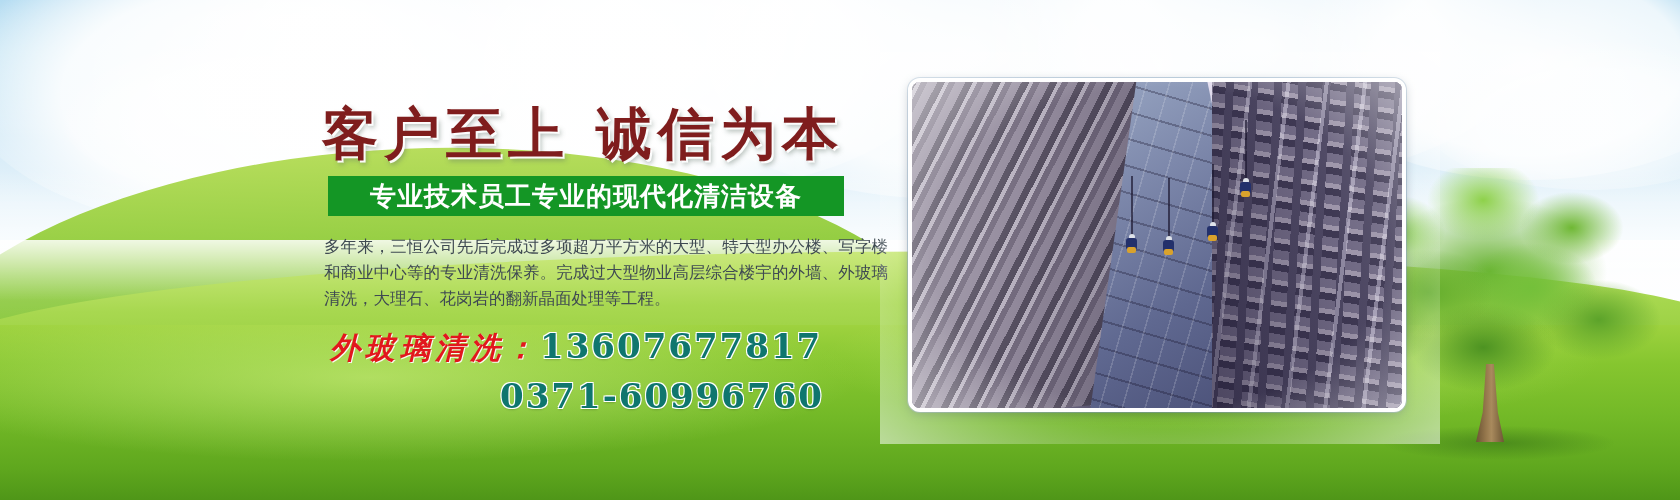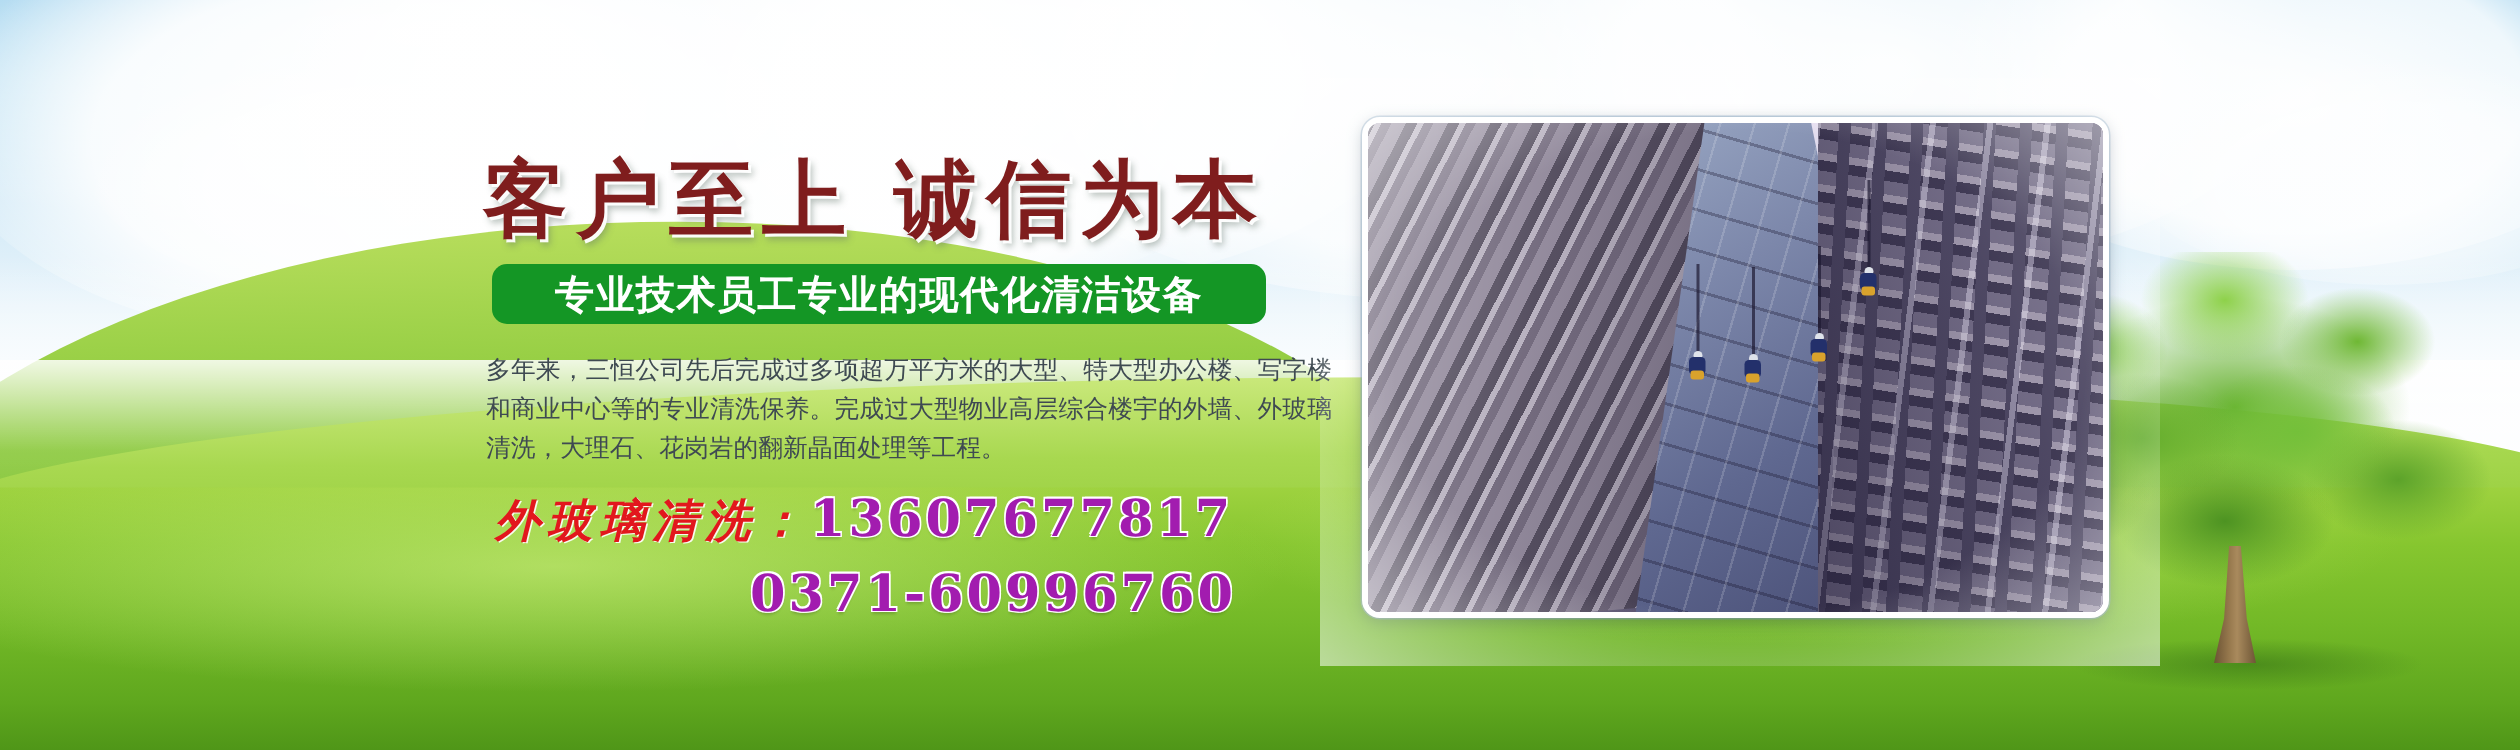--- a/index.html
+++ b/index.html
@@ -133,21 +133,21 @@
       2px 2px 0 rgba(255,255,255,0.95),
       3px 4px 5px rgba(90,110,100,0.45);
   }
   .headline .gap { display: inline-block; width: 26px; }
 
   
   .subbar {
     position: absolute; left: 328px; top: 176px;
     width: 516px; height: 40px;
     background: #149625;
-    display: flex; align-items: center; justify-content: center; border-radius: 10px;
+    display: flex; align-items: center; justify-content: center;
   }
   .subbar span {
     font-family: "DejaVu Sans", "Liberation Sans", sans-serif;
     font-weight: 700;
     font-size: 26px;
     letter-spacing: 1px;
     color: #ffffff;
     white-space: nowrap;
   }
 
@@ -176,21 +176,21 @@
     font-size: 30px;
     letter-spacing: 5px;
     color: #e2171d;
     text-shadow: 1px 1px 0 rgba(255,255,255,0.9);
   }
   .phone-number {
     font-family: "DejaVu Serif", "Liberation Serif", serif;
     font-weight: 700;
     font-size: 34px;
     letter-spacing: 2px;
-    color: #a21caf;
+    color: #0f766e;
     text-shadow:
       -1px -1px 0 #fff,  1px -1px 0 #fff,
       -1px  1px 0 #fff,  1px  1px 0 #fff,
        0    2px 2px rgba(0,0,0,0.18);
   }
   .phone-line-2 {
     position: absolute; left: 500px; top: 376px;
     white-space: nowrap;
   }
 

